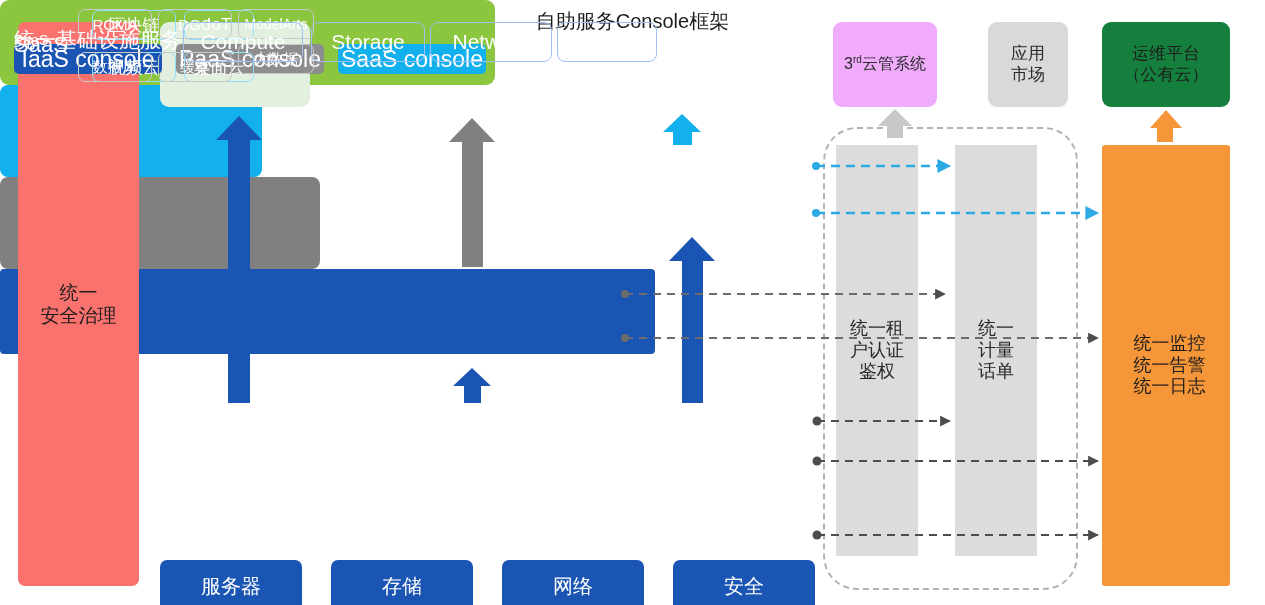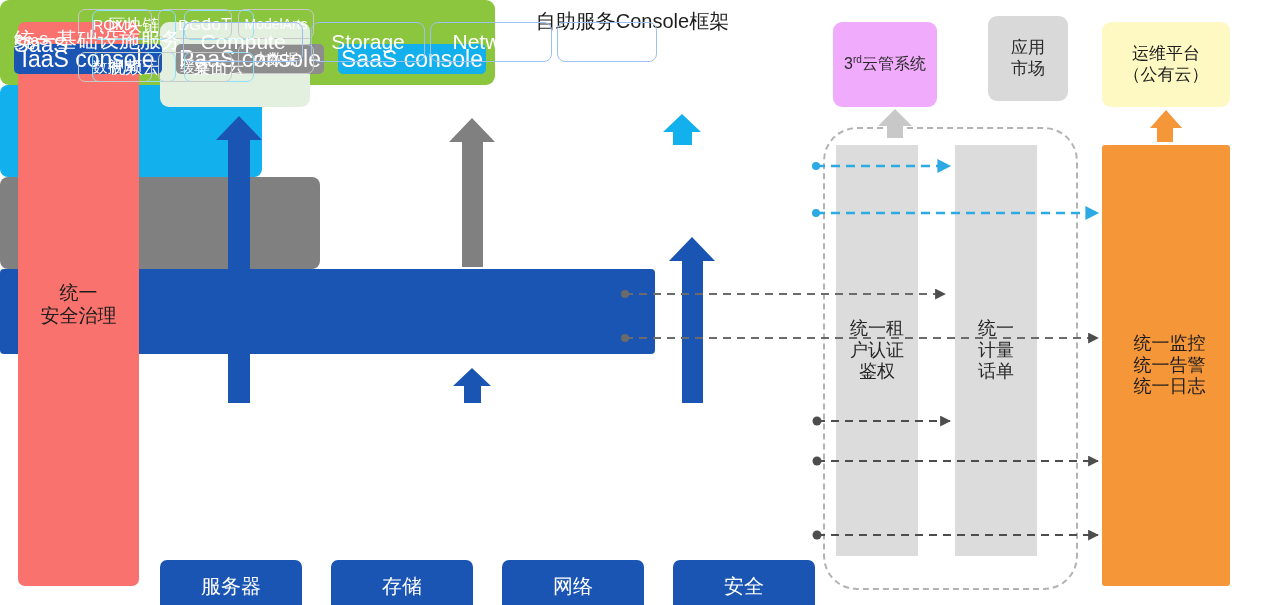--- a/index.html
+++ b/index.html
@@ -44,28 +44,28 @@
   #pill-paas{left:176px;width:148px;background:#8d8d8d;}
   #pill-saas{left:338px;width:148px;background:#12b0ec;}
 
   
   #third-cloud{
     left:833px;top:22px;width:104px;height:85px;
     background:#f0abfc;border-radius:9px;color:#2b2b2b;font-size:16px;
   }
   #third-cloud sup{font-size:10px;vertical-align:super;}
   #app-market{
-    left:988px;top:16px;width:80px;height:85px;
+    left:988px;top:22px;width:80px;height:85px;
     background:#d9d9d9;border-radius:9px;color:#2b2b2b;font-size:17px;
   }
 
   
   #ops-platform{
     left:1102px;top:22px;width:128px;height:85px;
-    background:#fef9c3;border-radius:9px;color:#1d1d1d;font-size:17px;
+    background:#15803d;border-radius:9px;color:#1d1d1d;font-size:17px;
   }
   #ops-center{
     left:1102px;top:145px;width:128px;height:441px;
     background:#f59638;border-radius:3px;color:#1d1d1d;font-size:18px;padding-left:7px;
   }
 
   
   #saas{
     left:553px;top:145px;width:262px;height:92px;
     background:#12b0ec;border-radius:8px;display:block;

